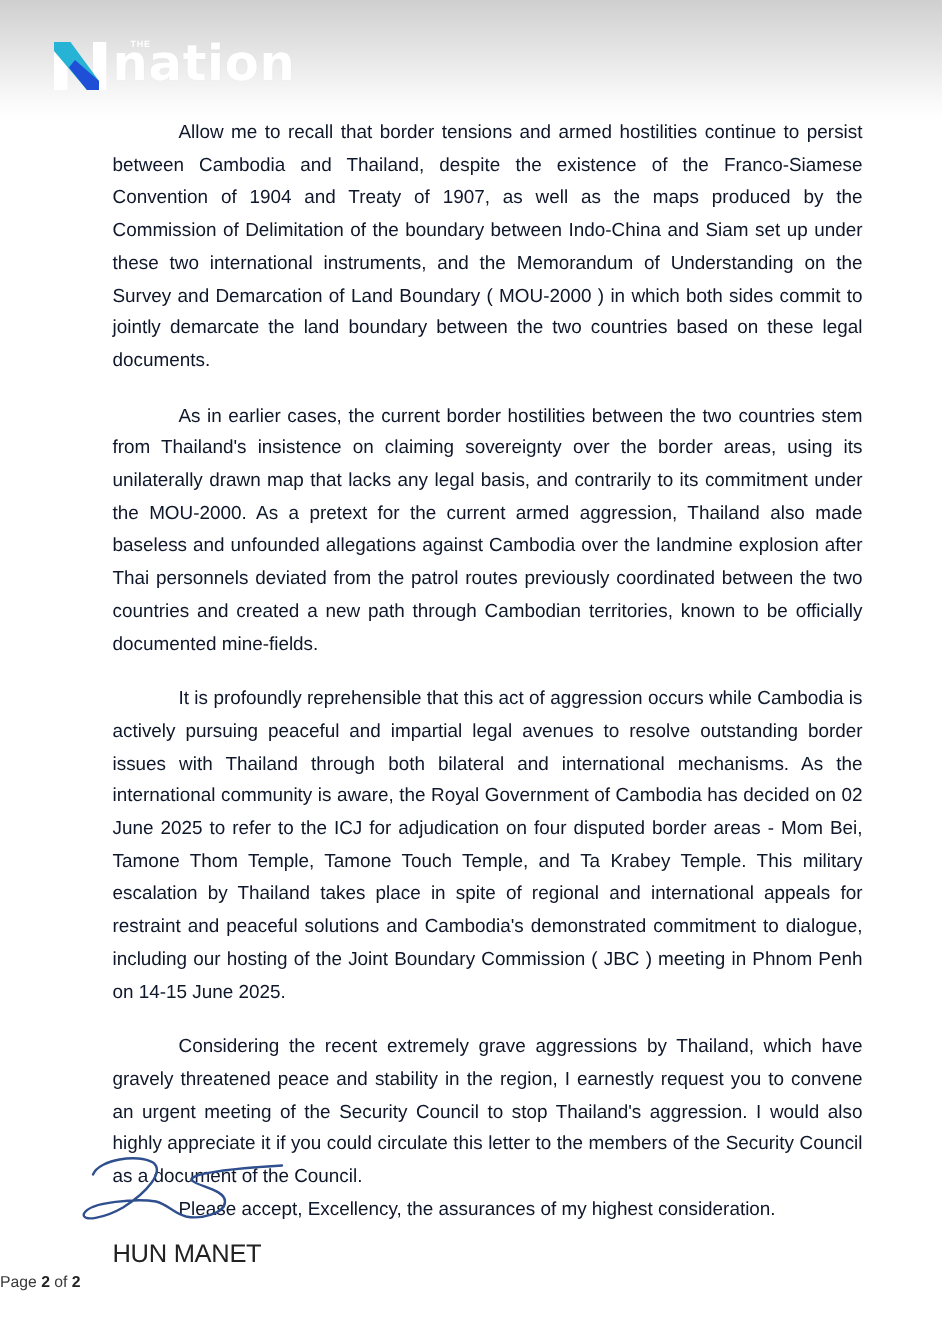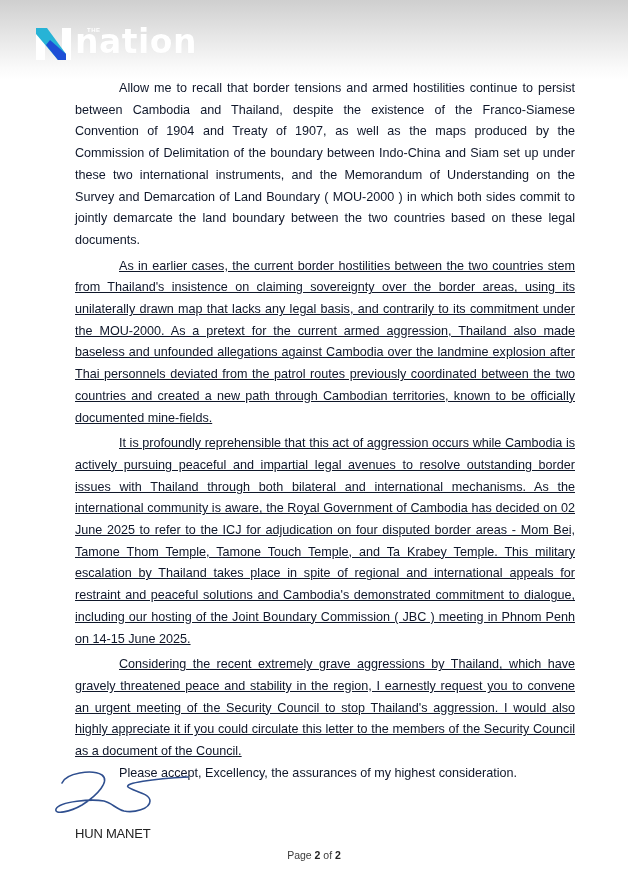--- a/index.html
+++ b/index.html
@@ -66,48 +66,46 @@
       font-size: 12.6px;
       line-height: 21.7px;
       text-align: justify;
       color: #0f172a;
     }
     .letter p {
       margin: 0;
       text-indent: 44px;
     }
     .letter p.gap {
-      margin-top: 4px;
-      text-decoration: underline;
+      margin-top: 15px;
     }
     .letter p.closing {
       text-indent: 44px;
       margin-top: 0;
     }
     .signature {
       position: absolute;
       left: 52px;
       top: 765px;
       width: 140px;
       height: 56px;
     }
     .signatory {
       position: absolute;
       left: 75px;
       top: 826px;
-      font-size: 13px;
+      font-size: 17px;
       color: #222;
       letter-spacing: -0.2px;
     }
     .page-number {
       position: absolute;
       left: 0;
       width: 628px;
       top: 849px;
-      text-align: center;
       font-size: 10.5px;
       color: #3a3a3a;
     }
     .page-number b {
       font-weight: bold;
       color: #222;
     }
   </style>
 </head>
 <body>

